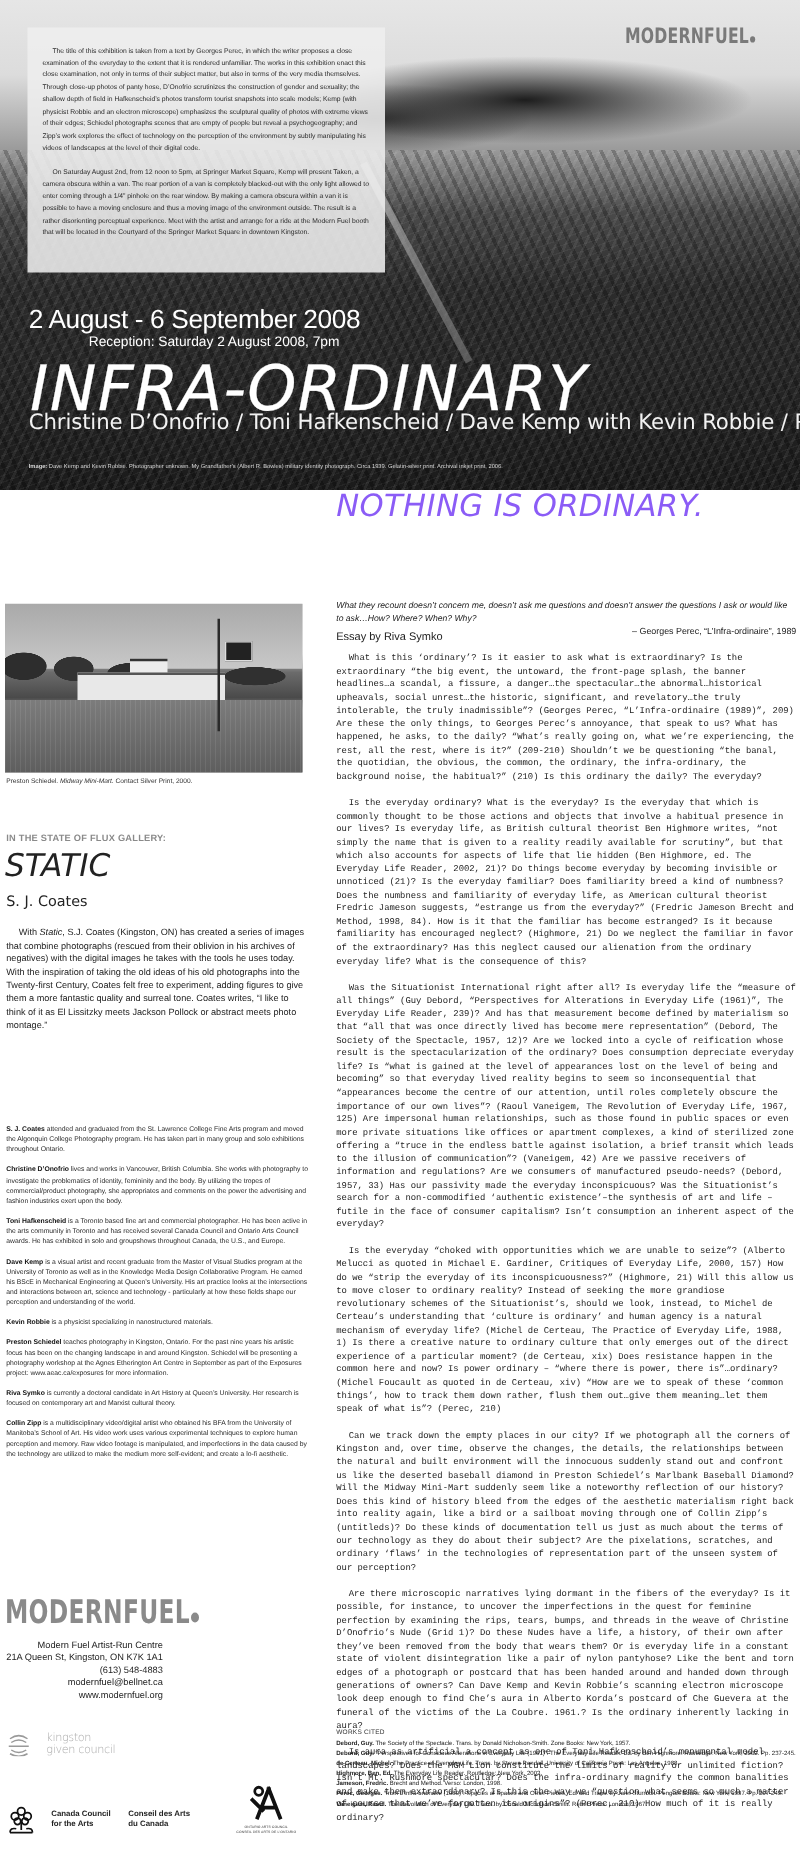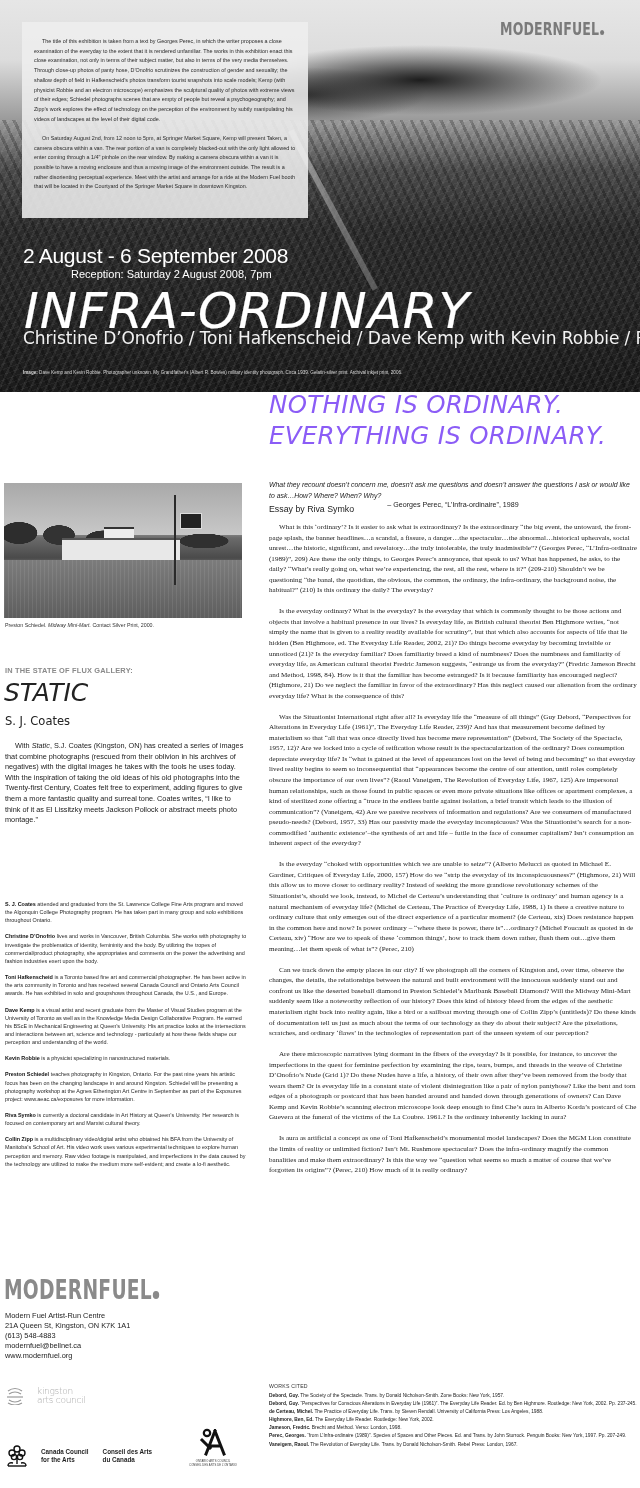--- a/index.html
+++ b/index.html
@@ -68,42 +68,42 @@
     font-size: 7.3px; line-height: 10.6px; color: #222; text-indent: 10px; }
 
   .bios { position: absolute; left: 5px; top: 900px; width: 242px; font-family: "Liberation Sans", sans-serif;
     font-size: 5.45px; line-height: 8.1px; color: #2a2a2a; }
   .bios p { margin-bottom: 8.2px; }
   .bios b { font-weight: bold; color: #111; }
 
   .logo-bottom { position: absolute; left: 4px; top: 1275px; font-family: "DejaVu Sans Condensed", "DejaVu Sans", sans-serif;
     font-weight: bold; font-size: 26px; color: #8a8a8a; transform: scaleX(0.8); transform-origin: left; letter-spacing: 0.3px; }
   .logo-bottom .logo-dot { width: 8px; height: 8px; background: #8a8a8a; }
-  .address { position: absolute; left: 5px; top: 1311px; font-family: "Liberation Sans", sans-serif; font-size: 7.4px; line-height: 10.1px; color: #222; }
+  .address { position: absolute; left: 5px; top: 1311px; font-family: "Liberation Sans", sans-serif; font-size: 7.4px; line-height: 10.1px; color: #222; text-align: right; }
 
   .kac { position: absolute; left: 5px; top: 1387px; display: flex; align-items: flex-start; }
   .kac-icon { width: 20px; height: 18px; }
   .kac-text { margin-left: 12px; font-family: "DejaVu Sans", sans-serif; font-weight: 200; font-size: 9px; line-height: 9px; color: #aaa; letter-spacing: -0.3px; }
   .cca { position: absolute; left: 5px; top: 1444px; display: flex; align-items: center; }
   .cca-icon { width: 24px; height: 24px; }
   .cca-en { margin-left: 12px; font-family: "Liberation Sans", sans-serif; font-weight: bold; font-size: 6.3px; line-height: 8.5px; color: #1f1f1f; }
   .cca-fr { margin-left: 14px; font-family: "Liberation Sans", sans-serif; font-weight: bold; font-size: 6.3px; line-height: 8.5px; color: #1f1f1f; }
   .oac { position: absolute; left: 178px; top: 1428px; width: 70px; text-align: center; }
   .oac-icon { width: 30px; height: 28px; display: block; margin: 0 auto 4px auto; }
   .oac-text { font-family: "Liberation Sans", sans-serif; font-size: 2.7px; line-height: 4px; color: #333; letter-spacing: 0.1px; }
 
   
   .essay-title { position: absolute; left: 269px; top: 389px; font-family: "DejaVu Sans", sans-serif; font-style: italic; font-weight: 200;
     font-size: 24.5px; line-height: 31px; color: #8b5cf6; letter-spacing: 0.3px; }
   .essay-byline { position: absolute; left: 269px; top: 456px; font-family: "Liberation Sans", sans-serif; font-size: 8.8px; color: #222; margin-top: 48px; }
   .epigraph { position: absolute; left: 269px; top: 480px; width: 368px; font-family: "Liberation Sans", sans-serif; font-style: italic;
     font-size: 6.9px; line-height: 10.5px; color: #222; }
-  .epigraph-attr { position: absolute; left: 269px; top: 501px; width: 368px; text-align: center; font-family: "Liberation Sans", sans-serif;
+  .epigraph-attr { position: absolute; left: 269px; top: 501px; width: 368px; text-align: right; font-family: "Liberation Sans", sans-serif;
     font-size: 7.1px; color: #222; }
-  .essay-body { position: absolute; left: 269px; top: 522px; width: 368px; font-family: Liberation Serif, serif;
+  .essay-body { position: absolute; left: 269px; top: 522px; width: 368px; font-family: Liberation Mono, monospace;
     font-size: 7.1px; line-height: 10.55px; color: #222; }
   .essay-body p { text-indent: 10px; margin-bottom: 10.5px; }
 
   .works-label { position: absolute; left: 269px; top: 1383px; font-family: "Liberation Sans", sans-serif; font-size: 5.2px; color: #333; letter-spacing: 0.2px; }
   .works { position: absolute; left: 269px; top: 1392px; width: 372px; font-family: "Liberation Sans", sans-serif; font-size: 4.85px; line-height: 8.1px; color: #222; }
   .works li { list-style: none; padding-left: 20px; text-indent: -20px; }
   .works b { font-weight: bold; }
 </style>
 </head>
 <body>
@@ -178,21 +178,21 @@
     <g fill="none" stroke="#9a9a9a" stroke-width="1.2">
       <path d="M3 4 Q10 -1 17 4"></path>
         <path d="M4 7 Q10 3 16 7"></path>
         <path d="M2 10 H18"></path>
       <path d="M4 13 Q10 17 16 13"></path>
         <path d="M3 16 Q10 20 17 16"></path>
     </g>
   </svg>
   <div class="kac-text">
     <div>kingston</div>
-    <div>arts council</div>
+    <div>given council</div>
   </div>
 </div>
 
 <div class="cca">
   <svg class="cca-icon" viewBox="0 0 24 24">
     <g fill="none" stroke="#111" stroke-width="1.4">
       <circle cx="12" cy="5" r="3"></circle>
         <circle cx="7" cy="9" r="3"></circle>
         <circle cx="17" cy="9" r="3"></circle>
       <circle cx="9" cy="13" r="2.6"></circle>
@@ -217,21 +217,20 @@
   <svg class="oac-icon" viewBox="0 0 30 28">
     <circle cx="9" cy="5" r="3.2" fill="none" stroke="#111" stroke-width="2.2"></circle>
     <path d="M4 12 L12 20 M17 3 L8 26 M17 3 L26 26 M12 18 H22" stroke="#111" stroke-width="3" fill="none" stroke-linecap="square"></path>
   </svg>
   <div class="oac-text">ONTARIO ARTS COUNCIL</div>
   <div class="oac-text">CONSEIL DES ARTS DE L’ONTARIO</div>
 </div>
 
 <h2 class="essay-title">
   <div>NOTHING IS ORDINARY.</div>
-  <div>EVERYTHING IS ORDINARY.</div>
 </h2>
 <div class="essay-byline">Essay by Riva Symko</div>
 <div class="epigraph">What they recount doesn’t concern me, doesn’t ask me questions and doesn’t answer the questions I ask or would like to ask…How? Where? When? Why?</div>
 <div class="epigraph-attr">– Georges Perec, “L’Infra-ordinaire”, 1989</div>
 
 <div class="essay-body">
   <p>What is this ‘ordinary’? Is it easier to ask what is extraordinary? Is the extraordinary “the big event, the untoward, the front-page splash, the banner headlines…a scandal, a fissure, a danger…the spectacular…the abnormal…historical upheavals, social unrest…the historic, significant, and revelatory…the truly intolerable, the truly inadmissible”? (Georges Perec, “L’Infra-ordinaire (1989)”, 209) Are these the only things, to Georges Perec’s annoyance, that speak to us? What has happened, he asks, to the daily? “What’s really going on, what we’re experiencing, the rest, all the rest, where is it?” (209-210) Shouldn’t we be questioning “the banal, the quotidian, the obvious, the common, the ordinary, the infra-ordinary, the background noise, the habitual?” (210) Is this ordinary the daily? The everyday?</p>
   <p>Is the everyday ordinary? What is the everyday? Is the everyday that which is commonly thought to be those actions and objects that involve a habitual presence in our lives? Is everyday life, as British cultural theorist Ben Highmore writes,  “not simply the name that is given to a reality readily available for scrutiny”, but that which also accounts for aspects of life that lie hidden (Ben Highmore, ed. The Everyday Life Reader, 2002, 21)? Do things become everyday by becoming invisible or unnoticed (21)? Is the everyday familiar? Does familiarity breed a kind of numbness? Does the numbness and familiarity of everyday life, as American cultural theorist Fredric Jameson suggests, “estrange us from the everyday?” (Fredric Jameson Brecht and Method, 1998, 84). How is it that the familiar has become estranged? Is it because familiarity has encouraged neglect? (Highmore, 21) Do we neglect the familiar in favor of the extraordinary? Has this neglect caused our alienation from the ordinary everyday life? What is the consequence of this?</p>
   <p>Was the Situationist International right after all? Is everyday life the “measure of all things” (Guy Debord, “Perspectives for Alterations in Everyday Life (1961)”, The Everyday Life Reader, 239)? And has that measurement become defined by materialism so that “all that was once directly lived has become mere representation” (Debord, The Society of the Spectacle, 1957, 12)? Are we locked into a cycle of reification whose result is the spectacularization of the ordinary? Does consumption depreciate everyday life? Is “what is gained at the level of appearances lost on the level of being and becoming” so that everyday lived reality begins to seem so inconsequential that “appearances become the centre of our attention, until roles completely obscure the importance of our own lives”? (Raoul Vaneigem, The Revolution of Everyday Life, 1967, 125) Are impersonal human relationships, such as those found in public spaces or even more private situations like offices or apartment complexes, a kind of sterilized zone offering a “truce in the endless battle against isolation, a brief transit which leads to the illusion of communication”? (Vaneigem, 42) Are we passive receivers of information and regulations? Are we consumers of manufactured pseudo-needs? (Debord, 1957, 33) Has our passivity made the everyday inconspicuous? Was the Situationist’s search for a non-commodified ‘authentic existence’–the synthesis of art and life – futile in the face of consumer capitalism? Isn’t consumption an inherent aspect of the everyday?</p>
   <p>Is the everyday “choked with opportunities which we are unable to seize”? (Alberto Melucci as quoted in Michael E. Gardiner, Critiques of Everyday Life, 2000, 157) How do we “strip the everyday of its inconspicuousness?” (Highmore, 21) Will this allow us to move closer to ordinary reality? Instead of seeking the more grandiose revolutionary schemes of the Situationist’s, should we look, instead, to Michel de Certeau’s understanding that ‘culture is ordinary’ and human agency is a natural mechanism of everyday life? (Michel de Certeau, The Practice of Everyday Life, 1988, 1) Is there a creative nature to ordinary culture that only emerges out of the direct experience of a particular moment? (de Certeau, xix) Does resistance happen in the common here and now? Is power ordinary – “where there is power, there is”…ordinary? (Michel Foucault as quoted in de Certeau, xiv) “How are we to speak of these ‘common things’, how to track them down rather, flush them out…give them meaning…let them speak of what is”? (Perec, 210)</p>

